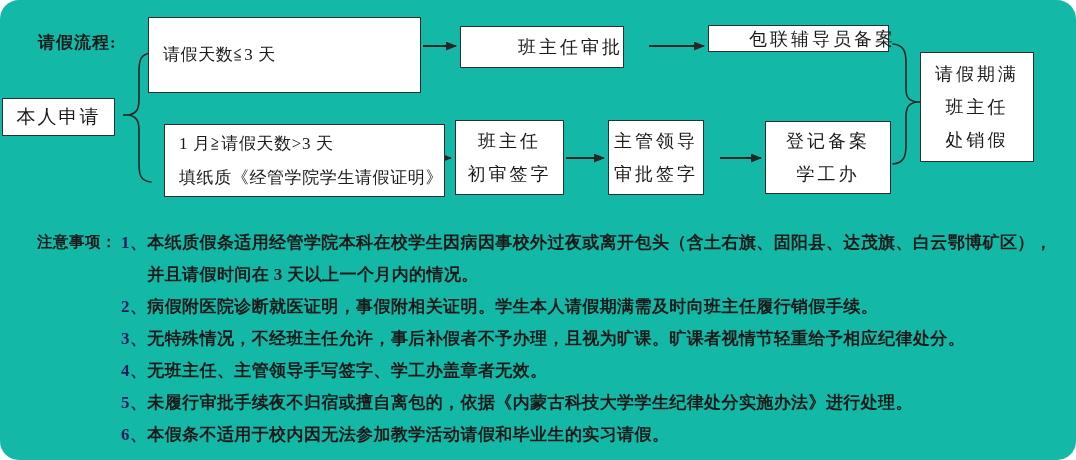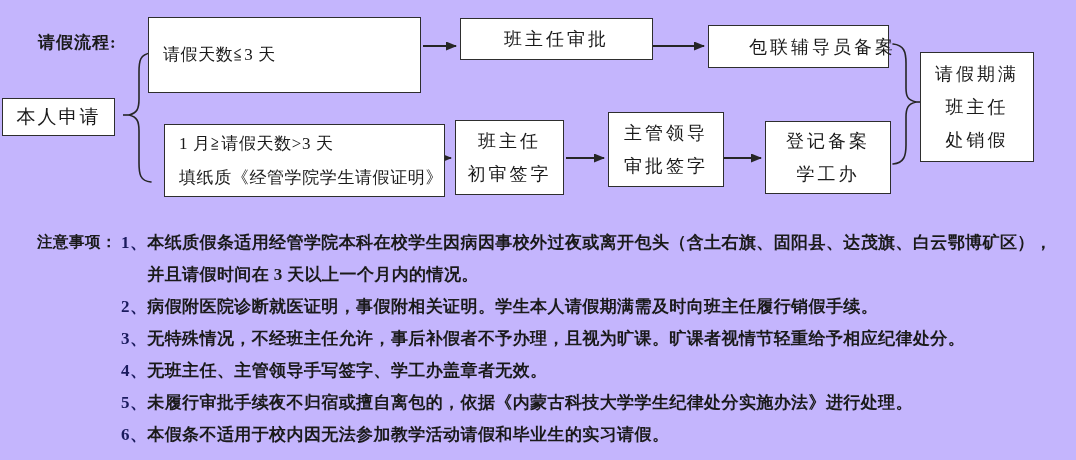--- a/index.html
+++ b/index.html
@@ -4,21 +4,21 @@
 <style>
   * { margin:0; padding:0; box-sizing:border-box; }
   html,body { background:#ffffff; }
   body {
     width:1076px; height:460px;
     font-family:"Liberation Serif","DejaVu Serif",serif;
     color:#1a1a1a;
     position:relative;
     overflow:hidden;
   }
-  .stage { position:absolute; left:0; top:0; width:1076px; height:460px; background:#c4b5fd; }
+  .stage { position:absolute; left:0; top:0; width:1076px; height:460px; background:#14b8a6;border-radius:19px; }
 
   
   .connectors { position:absolute; left:0; top:0; width:1076px; height:220px; pointer-events:none; }
 
   .fc-title {
     position:absolute; left:38px; top:31px;
     font-size:17px; font-weight:700; letter-spacing:1px; white-space:nowrap;
   }
 
   .box {
@@ -26,26 +26,26 @@
     display:flex; flex-direction:column; justify-content:center;
     font-size:18px; letter-spacing:3px; text-align:center;
   }
   .box .line { white-space:nowrap; }
 
   .box-start   { left:2px;  top:98px;  width:113px; height:38px; font-size:19px; letter-spacing:2px; }
   .box-branch  { text-align:left; padding-left:14px; font-size:17px; letter-spacing:0.6px; }
   .box-branch .line { line-height:34px; }
   .box-short   { left:148px; top:17px;  width:273px; height:76px; }
   .box-long    { left:164px; top:124px; width:281px; height:73px; }
-  .box-s1      { left:460px; top:18px;  width:193px; height:42px; }
-  .box-s2      { left:708px; top:25px;  width:181px; height:43px;padding-left:40px; }
+  .box-s1      { left:460px; top:26px;  width:164px; height:42px;align-items:flex-end; }
+  .box-s2      { left:708px; top:25px;  width:181px; height:27px;padding-left:40px; }
   .box-step2   { font-size:18px; letter-spacing:3px; }
   .box-step2 .line { line-height:33px; }
   .box-l1      { left:455px; top:120px; width:109px; height:75px; }
-  .box-l2      { left:608px; top:112px; width:116px; height:75px; }
+  .box-l2      { left:608px; top:120px; width:96px; height:75px; }
   .box-l3      { left:765px; top:121px; width:126px; height:73px; }
   .box-end     { left:920px; top:52px;  width:114px; height:110px; }
   .box-end .line { line-height:33px; }
 
   
   .notes-title {
     position:absolute; left:37px; top:232px;
     font-size:15.5px; font-weight:700; letter-spacing:0.5px; white-space:nowrap;
   }
   .notes {

